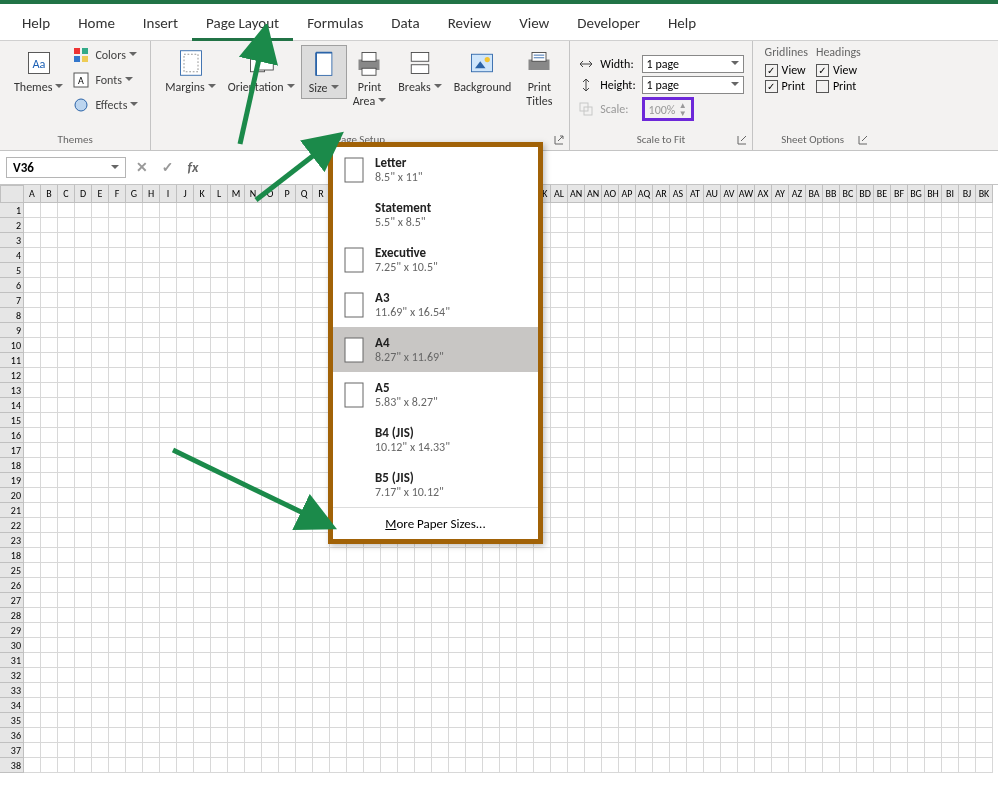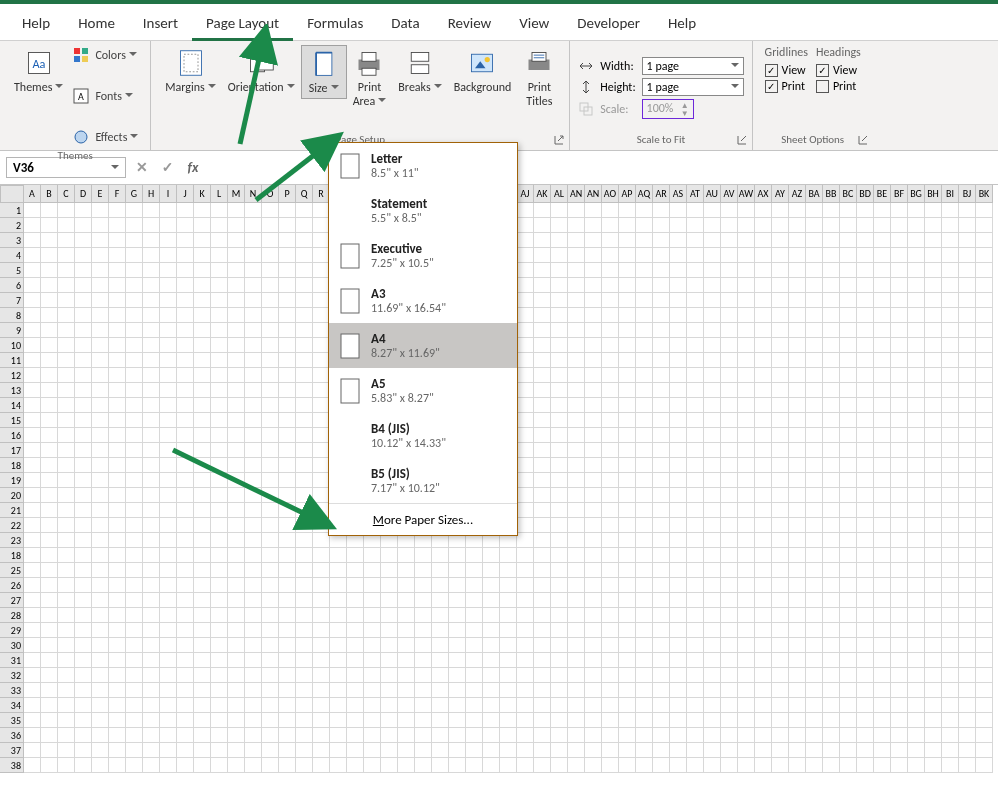--- a/index.html
+++ b/index.html
@@ -19,25 +19,25 @@
   .group-dlauncher { position: absolute; right: -4px; bottom: 2px; width: 12px; height: 12px; }
 
   .vbtn { display: flex; flex-direction: column; align-items: center; justify-content: flex-start; padding: 2px 6px; cursor: pointer; font-size: 12px; color: #333; gap: 2px; }
   .vbtn .lbl { text-align: center; line-height: 1.15; }
   .vbtn.active { background: #dcdcdc; border: 1px solid #a0a0a0; }
   .iconslot { width: 32px; height: 32px; display: flex; align-items: center; justify-content: center; }
   .iconslot svg { width: 28px; height: 28px; }
 
   .smallrow { display: flex; align-items: center; font-size: 12px; color: #444; gap: 6px; padding: 2px 4px; cursor: pointer; }
   .smallrow svg { width: 16px; height: 16px; }
-  .smallstack { display: flex; flex-direction: column; gap: 21px; }
+  .smallstack { display: flex; flex-direction: column; gap: 5px; }
 
   .scalegrid { display: grid; grid-template-columns: auto auto auto; gap: 3px 6px; align-items: center; font-size: 12px; }
   .selectbox { border: 1px solid #888; background: #fff; font-size: 12px; padding: 1px 4px; width: 102px; display: flex; justify-content: space-between; align-items: center; }
-  .pctbox { border: 1px solid #6d28d9; width: 52px; font-size:12px; padding:1px 4px; color:#999; display:flex; justify-content:space-between;}
+  .pctbox { border: 3px solid #6d28d9; width: 52px; font-size:12px; padding:1px 4px; color:#999; display:flex; justify-content:space-between;align-items:flex-end;}
 
   .sheetopts { display: flex; flex-direction: column; font-size: 12px; gap: 2px; padding: 0 4px; }
   .sheetopts .hdr { color: #666; font-size: 12px; margin-bottom: 2px; }
   .chk { display: flex; align-items: center; gap: 4px; }
 
   
   .subbar { display: flex; align-items: center; padding: 6px 6px; border-bottom: 1px solid #c4c4c4; gap: 10px; background:#fff;font-weight:bold;}
   .namebox { border: 1px solid #b5b5b5; width: 120px; padding: 2px 6px; font-size: 13px; display:flex; justify-content:space-between; align-items:center;}
   .fxbar-icons { display: flex; align-items: center; gap: 14px; color: #999; font-size: 14px;}
   .fxlbl { font-style: italic; color:#666;}
@@ -46,21 +46,21 @@
   .gridwrap { position: relative; height: 620px; overflow: hidden; }
   .colheaders { display: flex; position: absolute; top: 0; left: 0; height: 18px; }
   .colheaders .sel { width: 24px; border: 1px solid #c0c0c0; background: #e6e6e6; }
   .colheaders .ch { width: 17px; border-right: 1px solid #c0c0c0; border-bottom: 1px solid #c0c0c0; font-size: 10px; text-align: center; background: #e6e6e6; line-height: 18px; overflow:hidden;}
   .rowheaders { position: absolute; top: 18px; left: 0; width: 24px; }
   .rowheaders .rh { height: 15px; border-right: 1px solid #c0c0c0; border-bottom: 1px solid #c0c0c0; font-size: 10px; text-align: right; padding-right: 2px; background: #e6e6e6; line-height:15px;}
   .cells { position: absolute; top: 18px; left: 24px; display: grid; }
   .cells div { border-right: 1px solid #d8d8d8; border-bottom: 1px solid #d8d8d8; width: 17px; height: 15px; }
 
   
-  .dropdown { position: absolute; left: 328px; top: 142px; width: 190px; background: #fff; border: 1px solid #a16207; box-shadow: 2px 2px 6px rgba(0,0,0,0.25); }
+  .dropdown { position: absolute; left: 328px; top: 142px; width: 215px; background: #fff; border: 5px solid #a16207; box-shadow: 2px 2px 6px rgba(0,0,0,0.25); }
   .dd-item { display: flex; align-items: center; gap: 10px; padding: 8px 10px; cursor: pointer; }
   .dd-item.selected { background: #c8c6c4; }
   .dd-iconslot { width: 22px; height: 28px; display: flex; align-items: center; justify-content: center; }
   .dd-texts { display: flex; flex-direction: column; }
   .dd-name { font-size: 13px; font-weight: 600; color: #222; }
   .dd-dim { font-size: 12px; color: #666; }
   .dd-foot { border-top: 1px solid #ddd; text-align: center; padding: 8px 4px; font-size: 13px; cursor:pointer;}
   .dd-foot .u { text-decoration: underline; }
 
   .caret::after { content: ""; display: inline-block; border: 4px solid transparent; border-top-color: #666; margin-left: 3px; vertical-align: middle;}

